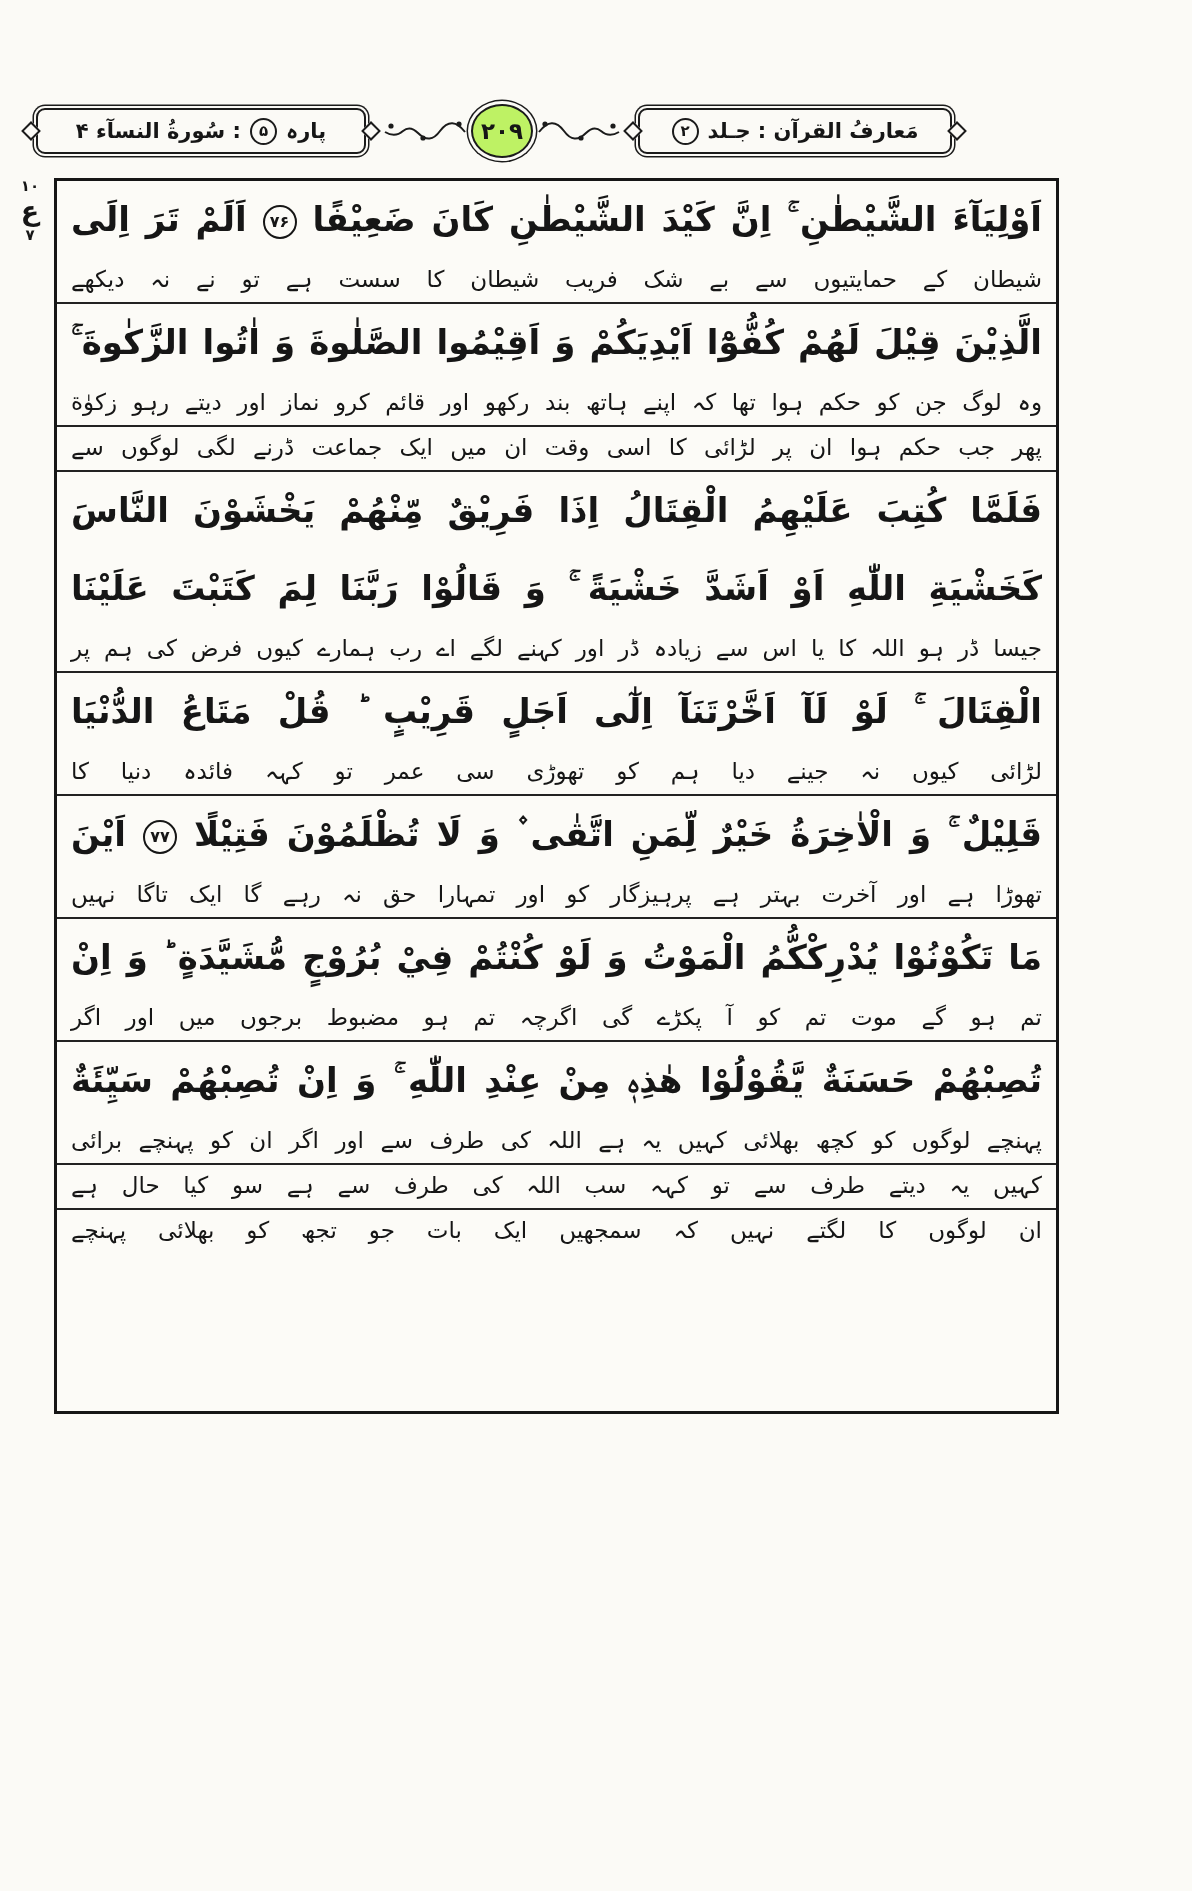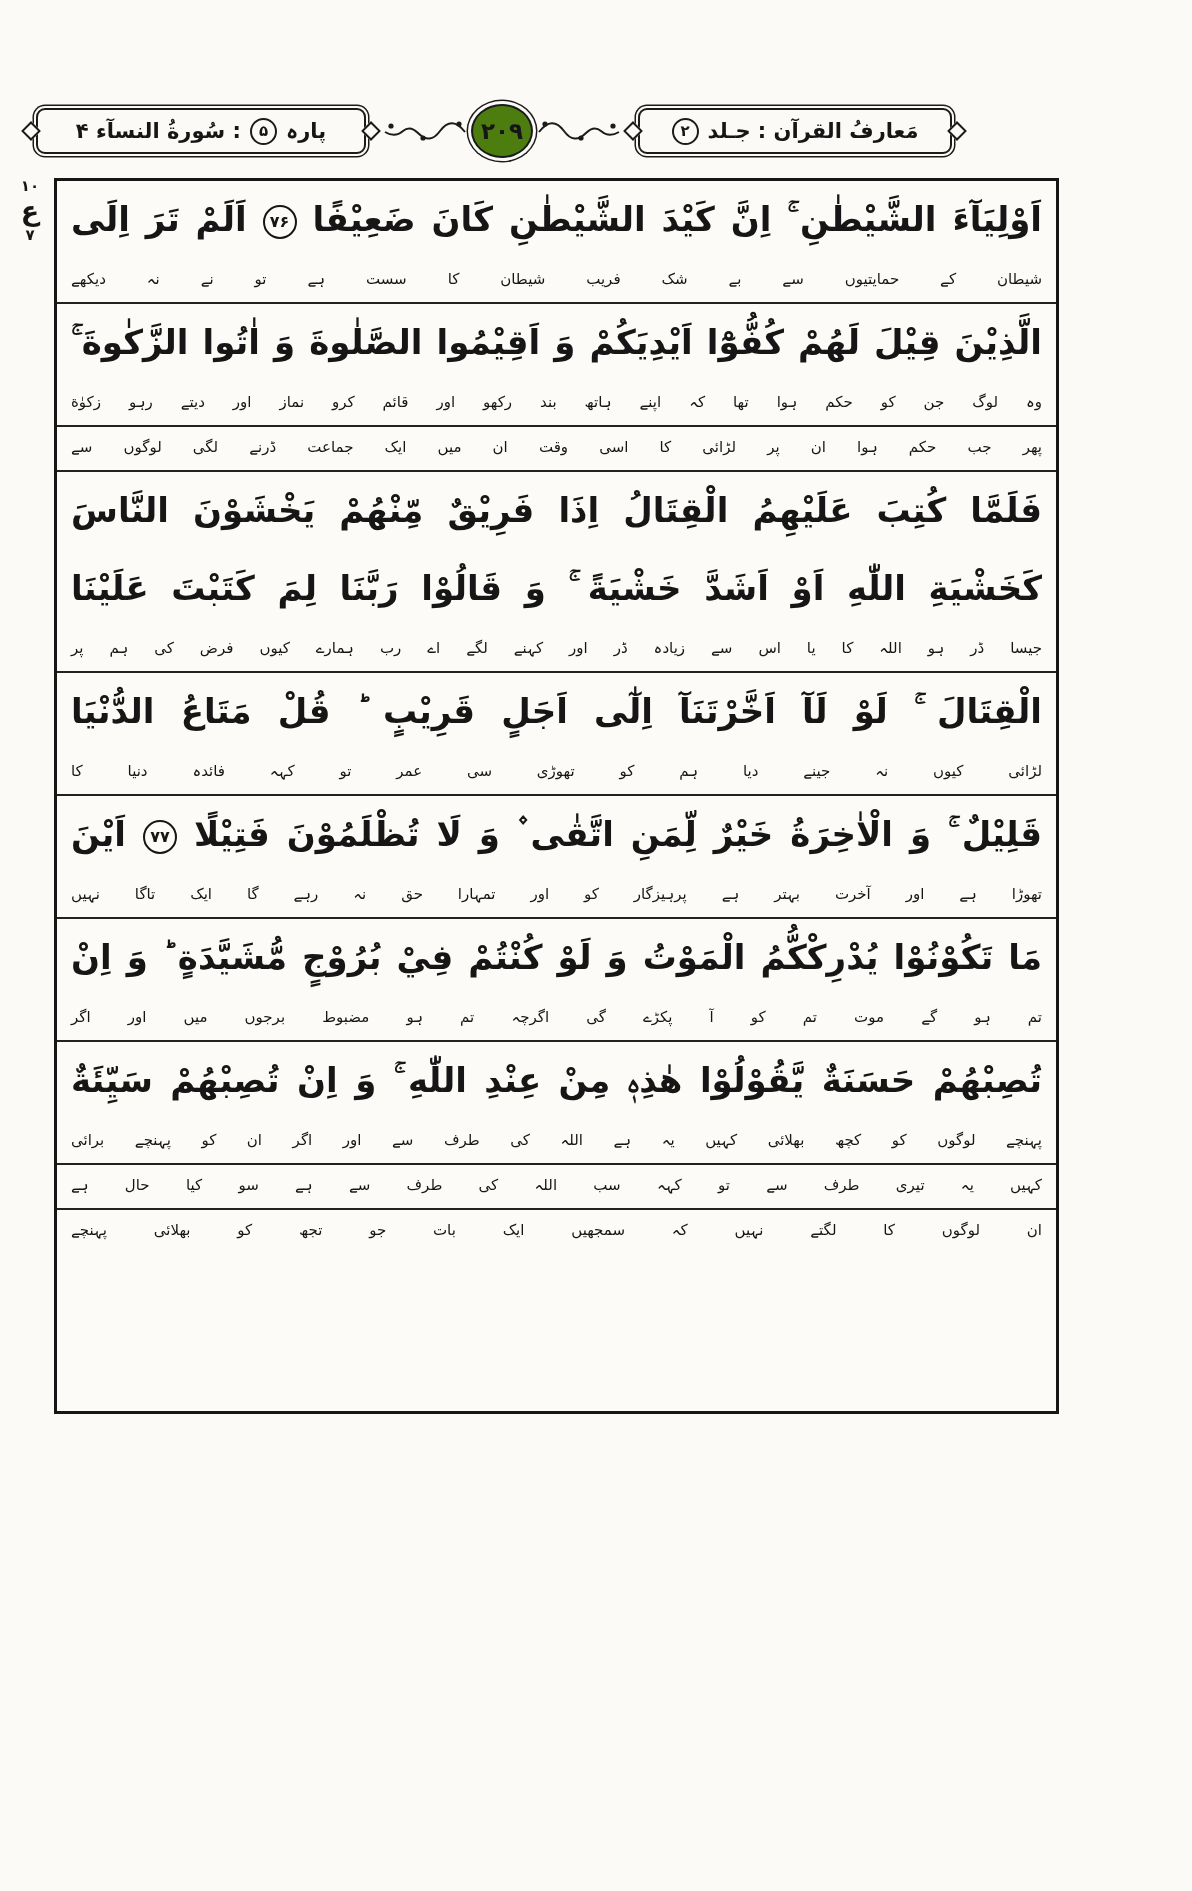--- a/index.html
+++ b/index.html
@@ -35,21 +35,21 @@
   }
   .cartouche::before { right: -14px; }
   .cartouche::after  { left: -14px; }
   .circle-badge {
     display: inline-flex; align-items: center; justify-content: center;
     width: 27px; height: 27px; border: 2px solid #1b1b1b; border-radius: 50%;
     font-size: 15px; font-weight: bold; flex: none;
   }
   .ornament { display: flex; align-items: center; gap: 4px; }
   .medallion {
-    width: 62px; height: 54px; background: #4d7c0f;
+    width: 62px; height: 54px; background: #bef264;
     border: 2.5px solid #1b1b1b; border-radius: 50%;
     box-shadow: 0 0 0 3px #fbfaf6, 0 0 0 4.5px #1b1b1b;
     display: flex; align-items: center; justify-content: center;
     font-size: 23px; font-weight: bold;
   }
   .wing { flex: none; }
   .wing.mirrored { transform: scaleX(-1); }
 
   
   .margin-marks {
@@ -70,21 +70,21 @@
     text-align: justify; text-align-last: justify;
     overflow: hidden;
   }
   .row.arabic {
     height: 78px; line-height: 76px;
     font-size: 34px; font-weight: bold;
     letter-spacing: 0.5px;
   }
   .row.urdu {
     height: 45px; line-height: 40px;
-    font-size: 15px;
+    font-size: 23px;
     border-bottom: 2px solid #222;
   }
   .row.urdu.last { border-bottom: none; }
   .verse-badge {
     display: inline-block; width: 34px; height: 34px; line-height: 29px;
     border: 2.5px solid #161616; border-radius: 50%;
     text-align: center; text-align-last: center;
     font-size: 16px; font-weight: bold; vertical-align: middle;
   }
 </style>
@@ -155,17 +155,17 @@
     <span>اَيْنَ</span>
   </div>
   <div class="row urdu">تھوڑا ہے اور آخرت بہتر ہے پرہیزگار کو اور تمہارا حق نہ رہے گا ایک تاگا نہیں</div>
 
   <div class="row arabic">مَا تَكُوْنُوْا يُدْرِكْكُّمُ الْمَوْتُ وَ لَوْ كُنْتُمْ فِيْ بُرُوْجٍ مُّشَيَّدَةٍ ؕ وَ اِنْ</div>
   <div class="row urdu">تم ہو گے موت تم کو آ پکڑے گی اگرچہ تم ہو مضبوط برجوں میں اور اگر</div>
 
   <div class="row arabic">تُصِبْهُمْ حَسَنَةٌ يَّقُوْلُوْا هٰذِهٖ مِنْ عِنْدِ اللّٰهِ ۚ وَ اِنْ تُصِبْهُمْ سَيِّئَةٌ</div>
   <div class="row urdu">پہنچے لوگوں کو کچھ بھلائی کہیں یہ ہے اللہ کی طرف سے اور اگر ان کو پہنچے برائی</div>
 
-  <div class="row urdu">کہیں یہ تیری طرف سے تو کہہ سب اللہ کی طرف سے ہے سو کیا حال ہے</div>
+  <div class="row urdu">کہیں یہ دیتے طرف سے تو کہہ سب اللہ کی طرف سے ہے سو کیا حال ہے</div>
 
   <div class="row urdu last">ان لوگوں کا لگتے نہیں کہ سمجھیں ایک بات جو تجھ کو بھلائی پہنچے</div>
 
 </div>
 
 </body></html>

